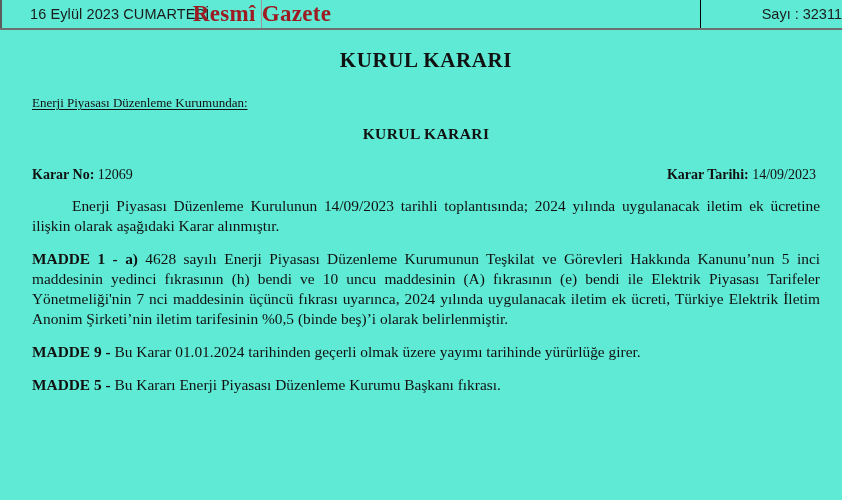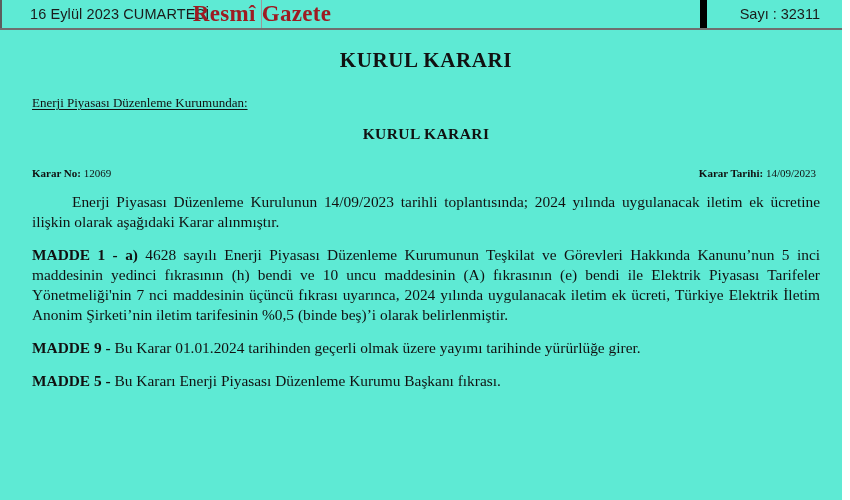--- a/index.html
+++ b/index.html
@@ -72,23 +72,22 @@
   }
   .masthead-issue {
     position: absolute;
     left: 700px;
     right: 0;
     top: 0;
     bottom: 0;
     display: flex;
     align-items: center;
     justify-content: flex-end;
-    padding-right: 22px;
     box-sizing: border-box;
-    border-left: 7px solid #000000;
+    border-left: 1px solid #000000;
     font-family: "Liberation Sans", "DejaVu Sans", sans-serif;
     font-size: 14.5px;
     color: #1b1b1b;
     white-space: nowrap;
   }
 
   
   .doc {
     padding: 0 22px 0 32px;
     box-sizing: border-box;
@@ -116,21 +115,21 @@
     font-size: 15.5px;
     letter-spacing: 0.4px;
     margin: 14px 0 0 0;
   }
 
   .decision-line {
     display: flex;
     justify-content: space-between;
     align-items: baseline;
     margin: 24px 0 1px 0;
-    font-size: 11px;
+    font-size: 14px;
     gap: 38px;
   }
   .decision-line .lbl { font-weight: bold; }
   .decision-line .val { font-weight: normal; }
   .decision-right { padding-right: 4px; }
 
   p.body-par {
     margin: 13px 0 0 0;
     font-size: 15.4px;
     line-height: 1.30;

